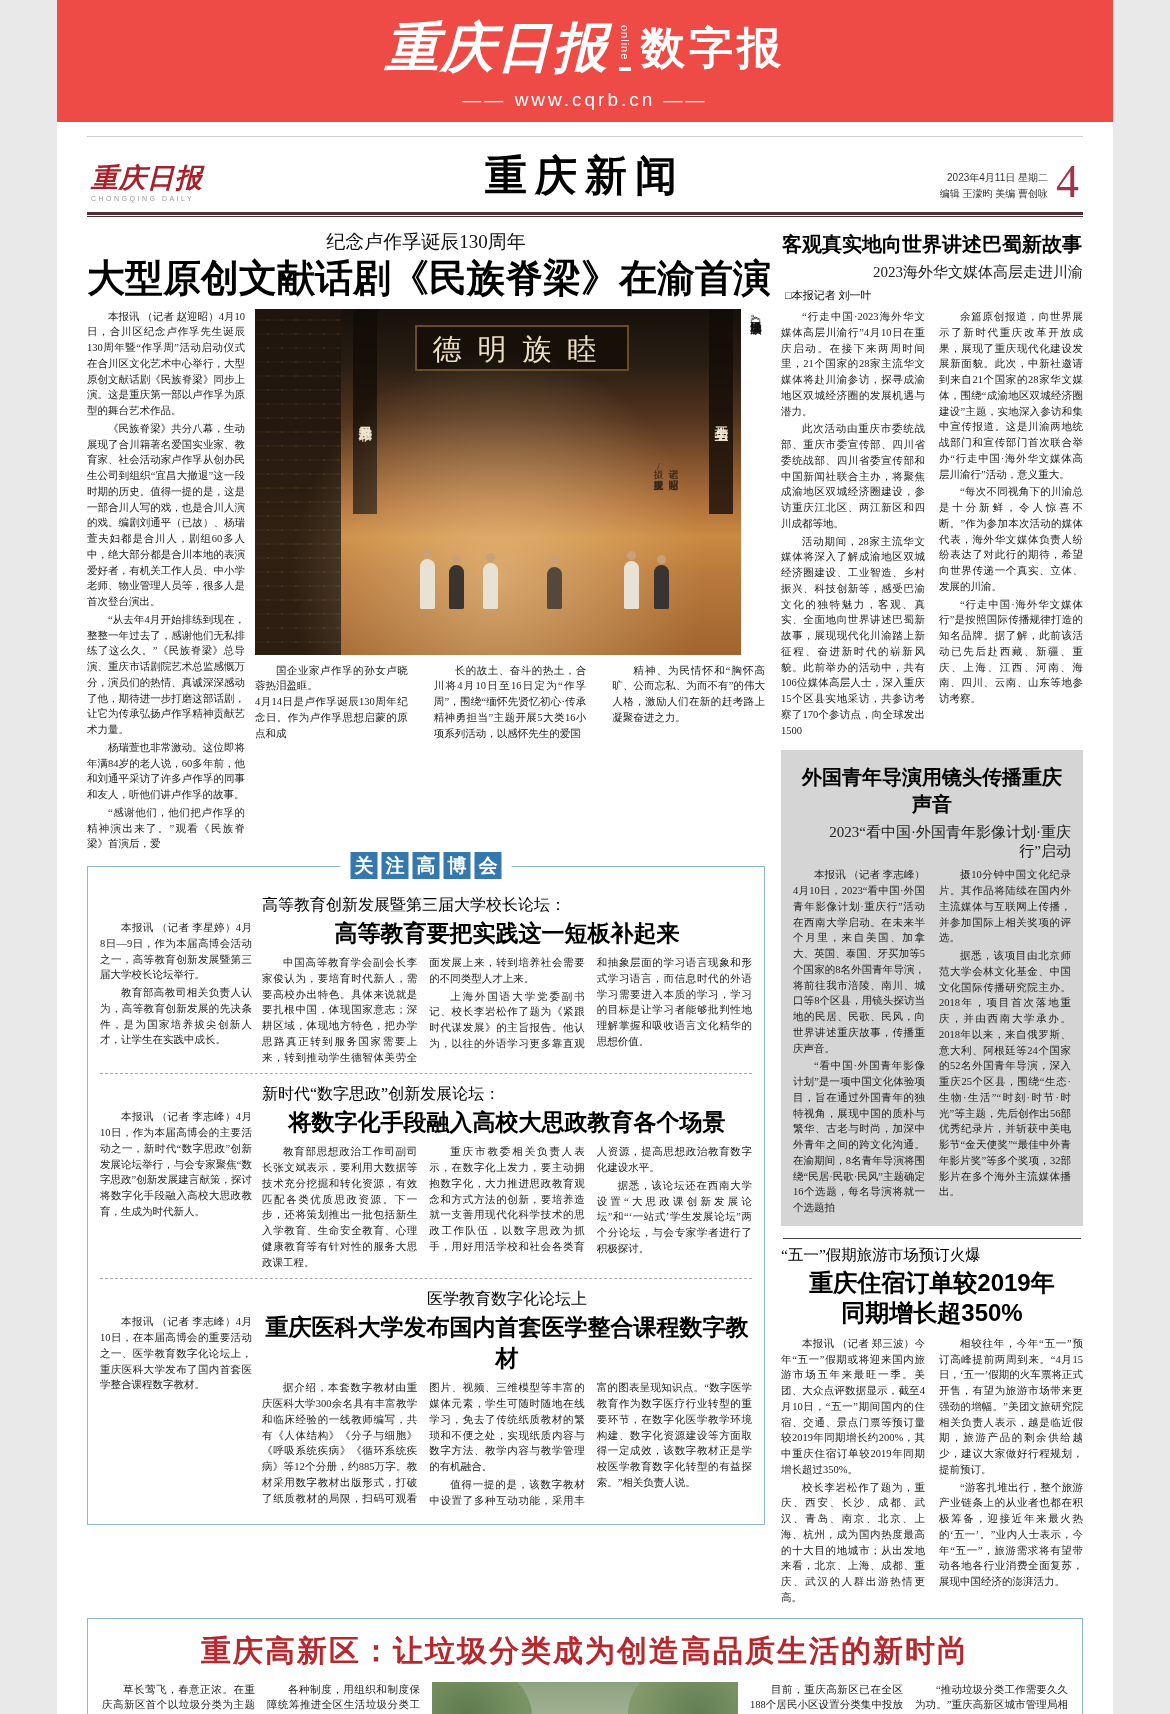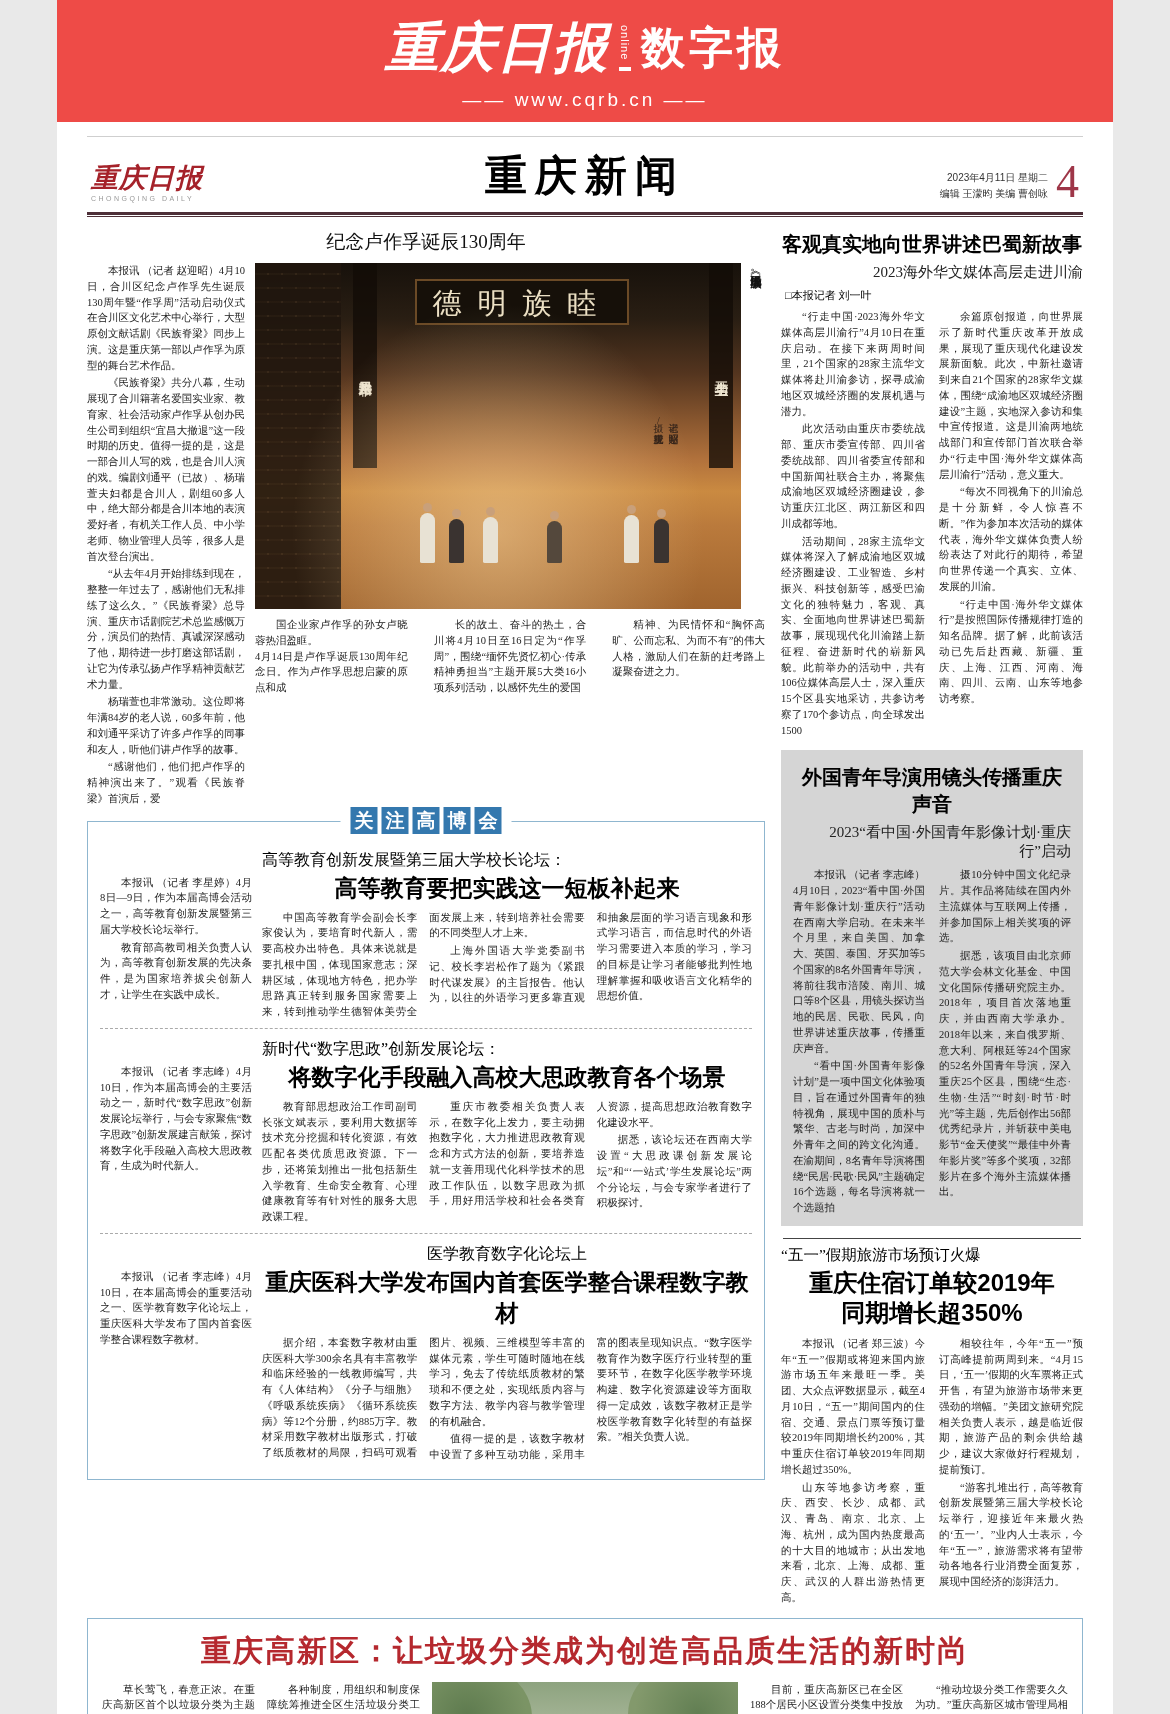--- a/index.html
+++ b/index.html
@@ -121,20 +121,21 @@
       <div class="pagenum">4</div>
     </div>
   </div>
   <div class="rule-double"></div>
 
   <div class="content">
 
     <div class="main-left">
       <div>
         <div class="kicker">纪念卢作孚诞辰130周年</div>
+        <div class="lead-headline">大型原创文献话剧《民族脊梁》在渝首演</div>
         <div class="lead-body">
           <div class="lead-colL">
             <p class="body">本报讯 （记者 赵迎昭）4月10日，合川区纪念卢作孚先生诞辰130周年暨“作孚周”活动启动仪式在合川区文化艺术中心举行，大型原创文献话剧《民族脊梁》同步上演。这是重庆第一部以卢作孚为原型的舞台艺术作品。</p>
             <p class="body">《民族脊梁》共分八幕，生动展现了合川籍著名爱国实业家、教育家、社会活动家卢作孚从创办民生公司到组织“宜昌大撤退”这一段时期的历史。值得一提的是，这是一部合川人写的戏，也是合川人演的戏。编剧刘通平（已故）、杨瑞萱夫妇都是合川人，剧组60多人中，绝大部分都是合川本地的表演爱好者，有机关工作人员、中小学老师、物业管理人员等，很多人是首次登台演出。</p>
             <p class="body">“从去年4月开始排练到现在，整整一年过去了，感谢他们无私排练了这么久。”《民族脊梁》总导演、重庆市话剧院艺术总监感慨万分，演员们的热情、真诚深深感动了他，期待进一步打磨这部话剧，让它为传承弘扬卢作孚精神贡献艺术力量。</p>
             <p class="body">杨瑞萱也非常激动。这位即将年满84岁的老人说，60多年前，他和刘通平采访了许多卢作孚的同事和友人，听他们讲卢作孚的故事。</p>
             <p class="body">“感谢他们，他们把卢作孚的精神演出来了。”观看《民族脊梁》首演后，爱</p>
           </div>
           <div class="lead-right">
             <div class="photo-row">
@@ -249,23 +250,23 @@
       <div class="divider"></div>
 
       <div>
         <div class="h-kicker">“五一”假期旅游市场预订火爆</div>
         <div class="h-headline">
           <div>重庆住宿订单较2019年</div>
           <div>同期增长超350%</div>
         </div>
         <div class="two-col">
           <p class="body">本报讯 （记者 郑三波）今年“五一”假期或将迎来国内旅游市场五年来最旺一季。美团、大众点评数据显示，截至4月10日，“五一”期间国内的住宿、交通、景点门票等预订量较2019年同期增长约200%，其中重庆住宿订单较2019年同期增长超过350%。</p>
-          <p class="body">山东等地参访考察，重庆、西安、长沙、成都、武汉、青岛、南京、北京、上海、杭州，成为国内热度最高的十大目的地城市；从出发地来看，北京、上海、成都、重庆、武汉的人群出游热情更高。</p>
+          <p class="body">校长李岩松作了题为，重庆、西安、长沙、成都、武汉、青岛、南京、北京、上海、杭州，成为国内热度最高的十大目的地城市；从出发地来看，北京、上海、成都、重庆、武汉的人群出游热情更高。</p>
           <p class="body">相较往年，今年“五一”预订高峰提前两周到来。“4月15日，‘五一’假期的火车票将正式开售，有望为旅游市场带来更强劲的增幅。”美团文旅研究院相关负责人表示，越是临近假期，旅游产品的剩余供给越少，建议大家做好行程规划，提前预订。</p>
-          <p class="body">“游客扎堆出行，高等教育创新发展暨第三届大学校长论坛举行，迎接近年来最火热的‘五一’。”业内人士表示，今年“五一”，旅游需求将有望带动各地各行业消费全面复苏，展现中国经济的澎湃活力。</p>
+          <p class="body">“游客扎堆出行，整个旅游产业链条上的从业者也都在积极筹备，迎接近年来最火热的‘五一’。”业内人士表示，今年“五一”，旅游需求将有望带动各地各行业消费全面复苏，展现中国经济的澎湃活力。</p>
         </div>
       </div>
     </div>
   </div>
 
   <div class="bottom-box">
     <div class="b-headline">重庆高新区：让垃圾分类成为创造高品质生活的新时尚</div>
     <div class="b-cols">
       <div class="bc">
         <p class="body">草长莺飞，春意正浓。在重庆高新区首个以垃圾分类为主题的香炉山街道思贤社区公园里，不少市民正享受着春日暖阳的惬意。“我们在这里休闲玩耍的同时，学到了不少垃圾分类知识。”正带着孩子逛园的王女士一脸惬意。</p>

